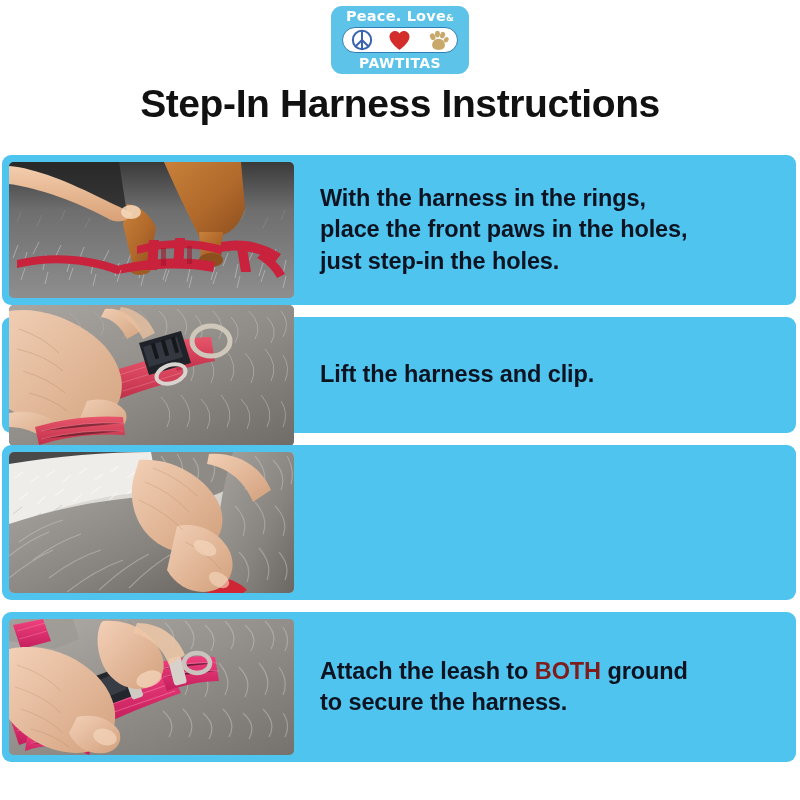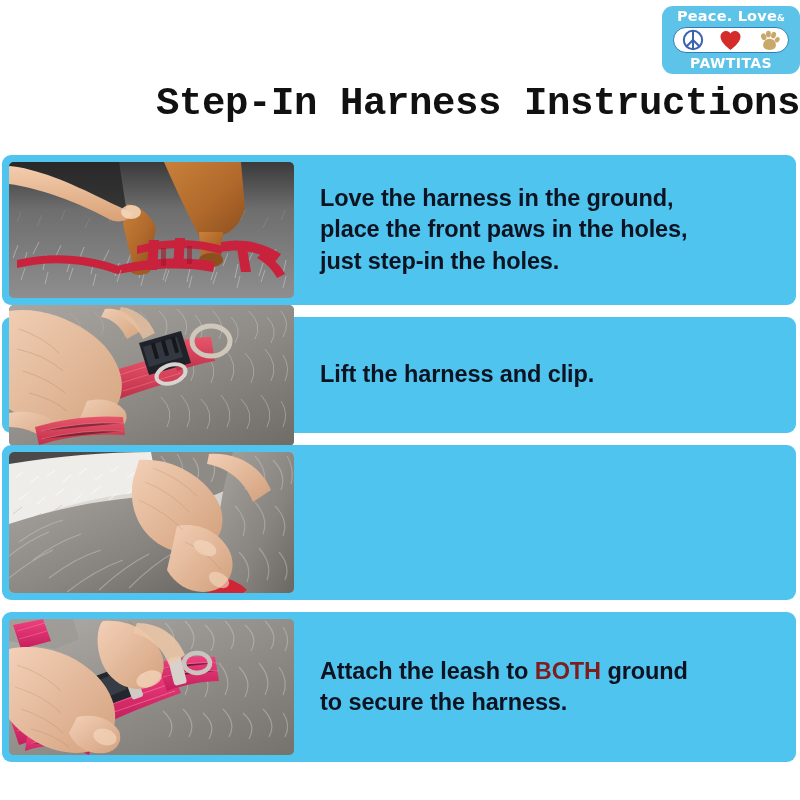--- a/index.html
+++ b/index.html
@@ -14,21 +14,21 @@
     overflow: hidden;
     position: relative;
   }
 
   
   .header {
     width: 800px;
     padding-top: 6px;
     display: flex;
     flex-direction: column;
-    align-items: flex-end;
+    align-items: center;
   }
 
   .logo {
     width: 138px;
     height: 68px;
     background: #5ec3e8;
     border-radius: 11px;
     display: flex;
     flex-direction: column;
     align-items: center;
@@ -72,21 +72,21 @@
     margin-top: 0px;
     font-family: "DejaVu Sans", sans-serif;
   }
 
   .page-title {
     font-size: 39px;
     font-weight: bold;
     color: #111111;
     letter-spacing: -0.4px;
     margin-top: 8px;
-    font-family: Liberation Mono, monospace;
+    font-family: Liberation Sans, sans-serif;
   }
 
   
   .steps {
     position: absolute;
     top: 155px;
     left: 0;
     width: 800px;
   }
   .step-row {
@@ -217,21 +217,21 @@
         <g fill="#a3162c" opacity="0.6">
           <rect x="152" y="86" width="5" height="18"></rect>
           <rect x="178" y="84" width="5" height="18"></rect>
         </g>
         <g opacity="0.5" stroke="#e6e6e6" stroke-width="0.8">
           <path d="M12 118 l4 -12 M36 122 l3 -12 M60 118 l4 -12 M84 124 l3 -12 M108 120 l4 -12 M132 124 l3 -12 M156 120 l4 -12 M180 126 l3 -12 M204 122 l4 -12 M228 126 l3 -12 M252 120 l4 -12 M274 126 l3 -12"></path>
         </g>
       </svg>
     </div>
     <div class="step-text">
-      <div>Love the harness in the ground,</div>
+      <div>With the harness in the rings,</div>
       <div>place the front paws in the holes,</div>
       <div>just step-in the holes.</div>
     </div>
   </div>
 
   <div class="step-row row2">
     <div class="photo">
       <svg viewBox="0 0 285 141" preserveAspectRatio="none">
         <defs>
           <linearGradient id="fur2" x1="0" y1="0" x2="1" y2="1">

